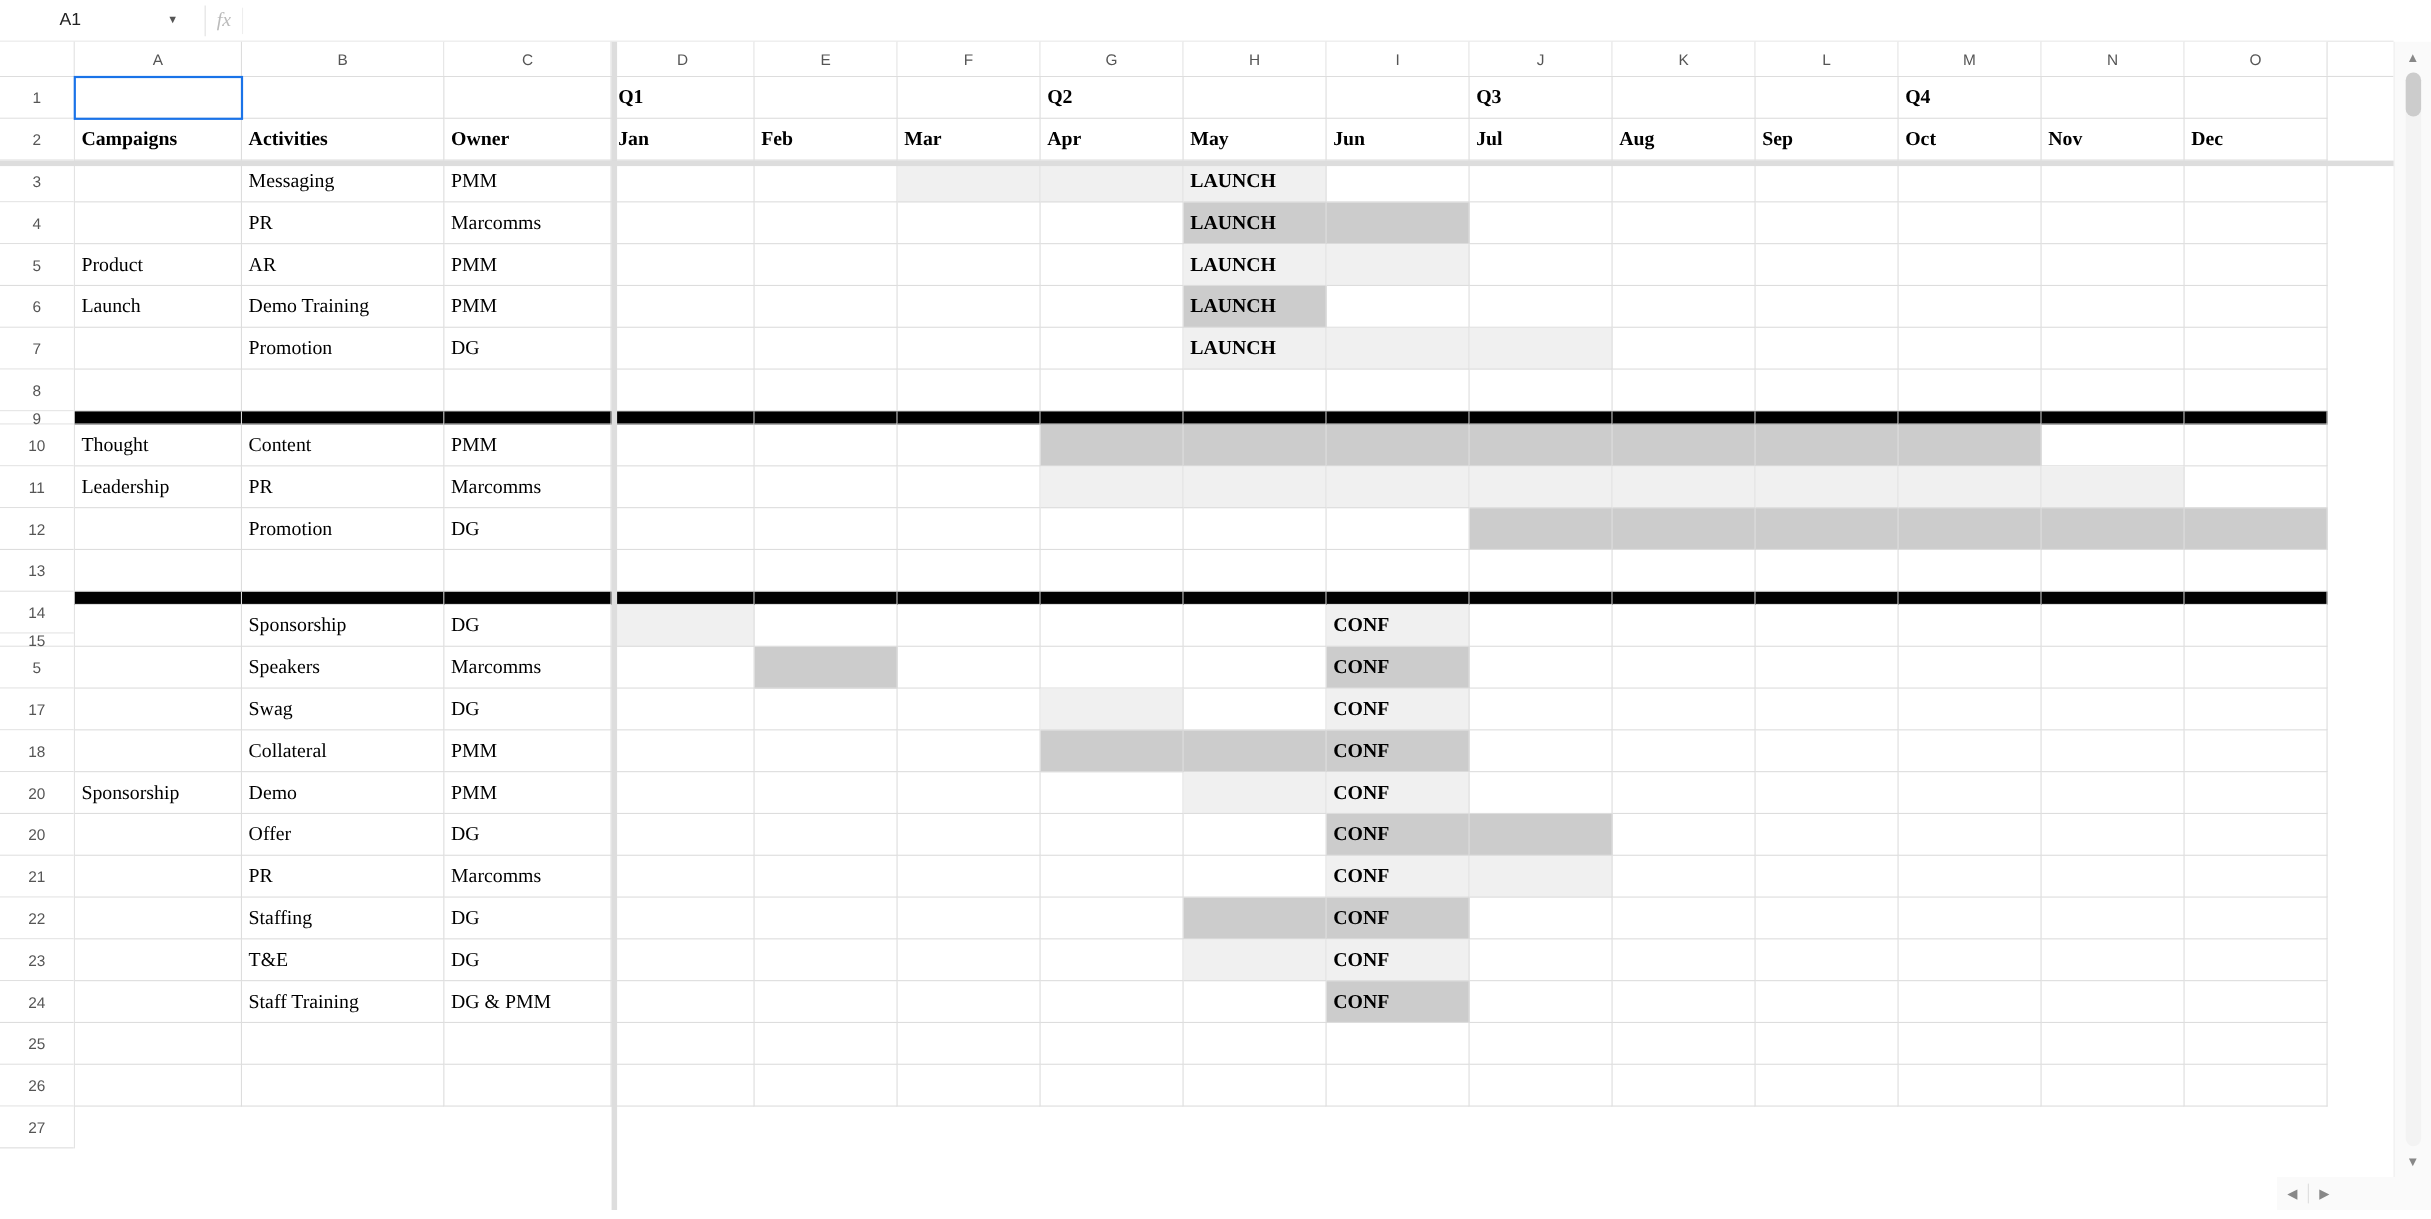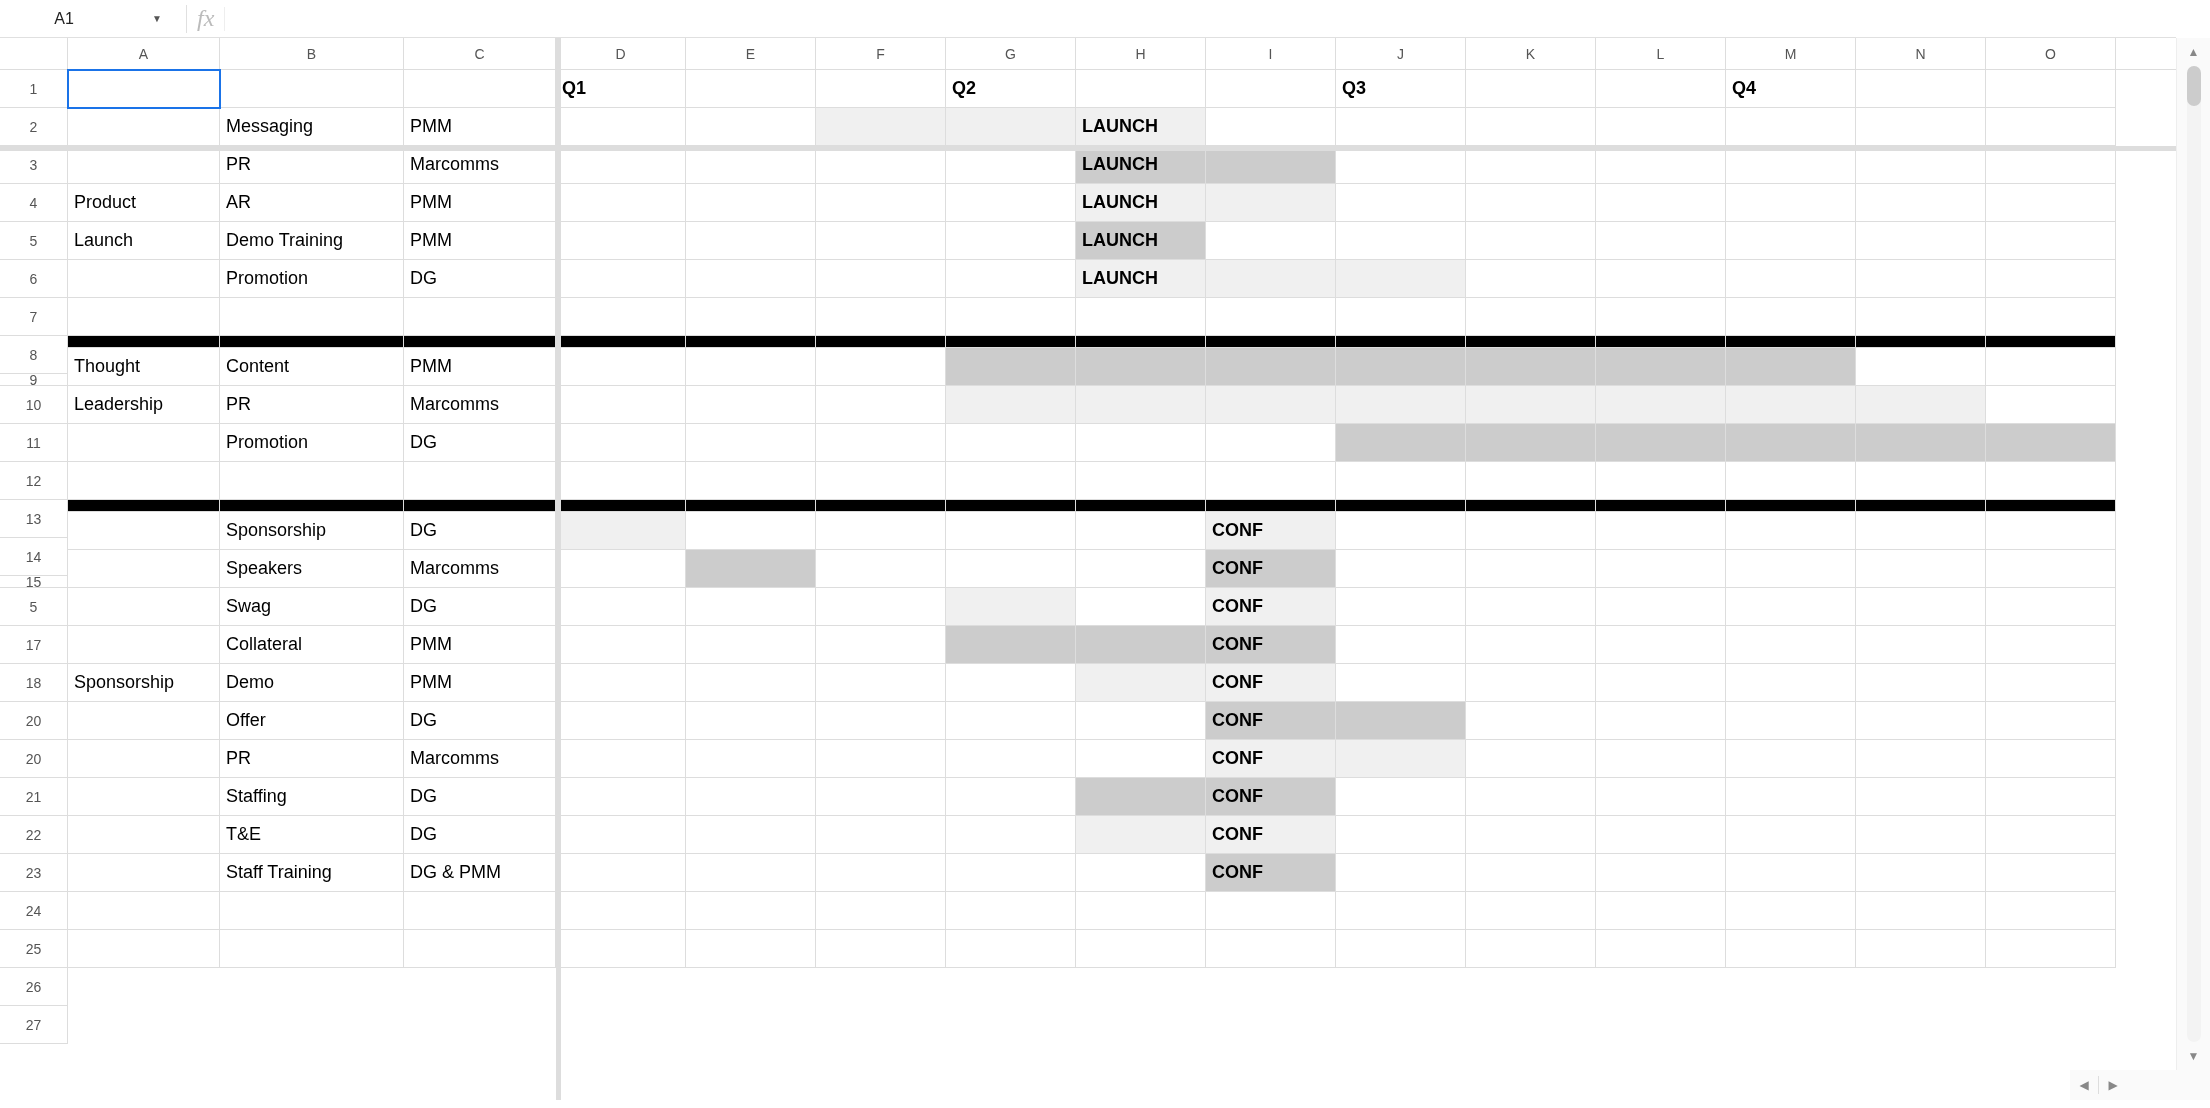--- a/index.html
+++ b/index.html
@@ -47,21 +47,21 @@
   .vsep {
     width: 1px;
     height: 28px;
     background: #e0e0e0;
     margin: 0 10px;
   }
   .fx-label {
     font-style: italic;
     font-family: "Times New Roman", serif;
     color: #bbb;
-    font-size: 24px;
+    font-size: 18px;
     margin-right: 10px;
   }
   .fbar-sep {
     width: 1px;
     height: 24px;
     background: #eee;
     margin-right: 10px;
   }
   .formula-input {
     border: none;
@@ -126,20 +126,21 @@
     background: #fff;
   }
   .rowhdr.short { height: 12px; }
 
   .grid {
     flex: none;
   }
   .grow {
     display: flex;
     height: 38px;
+    font-family: Liberation Serif, serif;
   }
   .grow.short { height: 12px; }
   .cell {
     flex: none;
     border-right: 1px solid #ddd;
     border-bottom: 1px solid #ddd;
     padding: 0 6px;
     display: flex;
     align-items: center;
     font-size: 18px;
@@ -318,20 +319,37 @@
           <div class="cell colMonth"></div>
           <div class="cell colMonth"></div>
           <div class="cell colMonth bold">Q3</div>
           <div class="cell colMonth"></div>
           <div class="cell colMonth"></div>
           <div class="cell colMonth bold">Q4</div>
           <div class="cell colMonth"></div>
           <div class="cell colMonth"></div>
         </div>
         <div class="grow">
+          <div class="cell colA bold">Campaigns</div>
+          <div class="cell colB bold">Activities</div>
+          <div class="cell colC bold">Owner</div>
+          <div class="cell colMonth bold">Jan</div>
+          <div class="cell colMonth bold">Feb</div>
+          <div class="cell colMonth bold">Mar</div>
+          <div class="cell colMonth bold">Apr</div>
+          <div class="cell colMonth bold">May</div>
+          <div class="cell colMonth bold">Jun</div>
+          <div class="cell colMonth bold">Jul</div>
+          <div class="cell colMonth bold">Aug</div>
+          <div class="cell colMonth bold">Sep</div>
+          <div class="cell colMonth bold">Oct</div>
+          <div class="cell colMonth bold">Nov</div>
+          <div class="cell colMonth bold">Dec</div>
+        </div>
+        <div class="grow">
           <div class="cell colA"></div>
           <div class="cell colB">Messaging</div>
           <div class="cell colC">PMM</div>
           <div class="cell colMonth"></div>
           <div class="cell colMonth"></div>
           <div class="cell colMonth light"></div>
           <div class="cell colMonth light"></div>
           <div class="cell colMonth light bold">LAUNCH</div>
           <div class="cell colMonth"></div>
           <div class="cell colMonth"></div>

